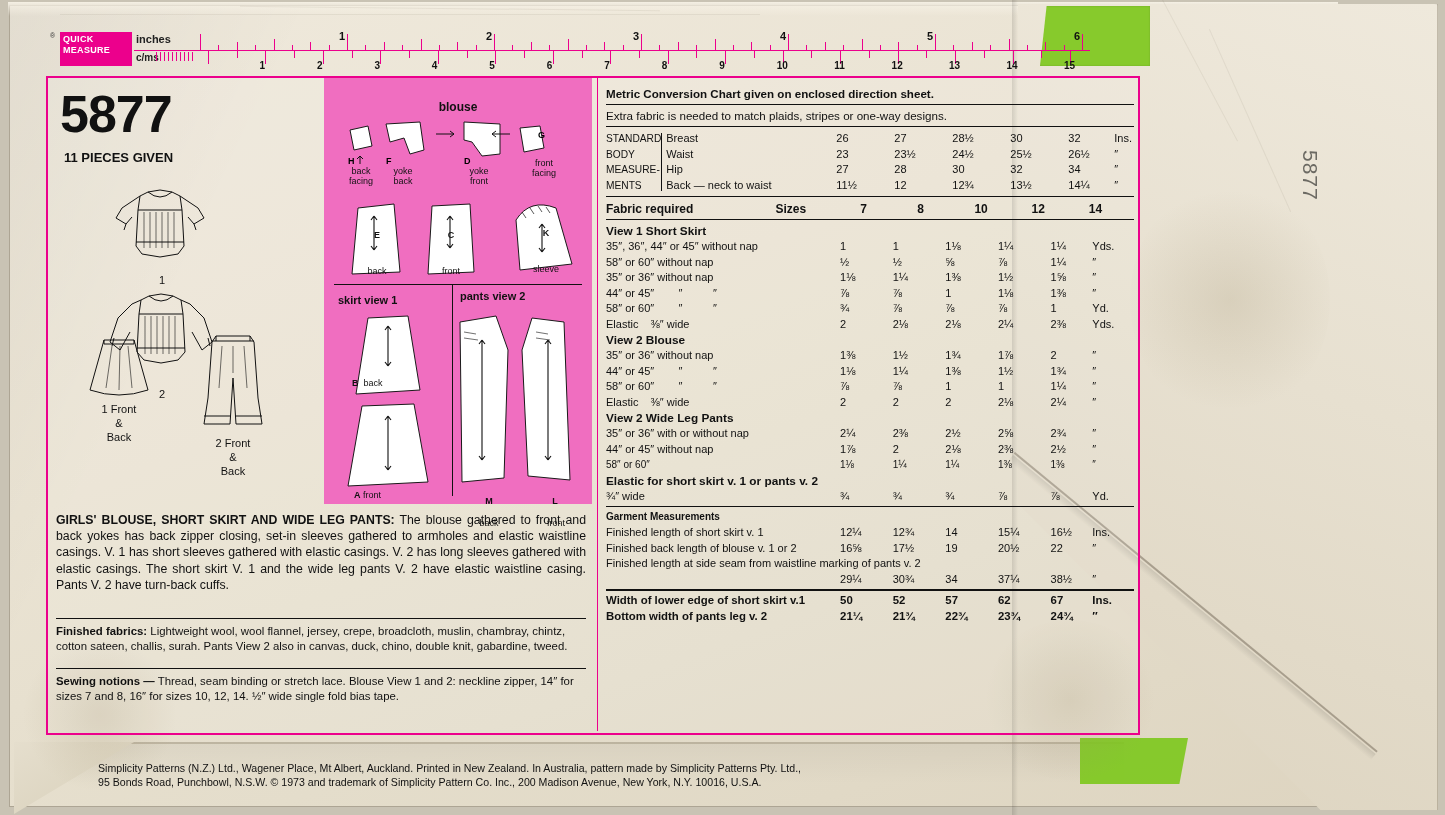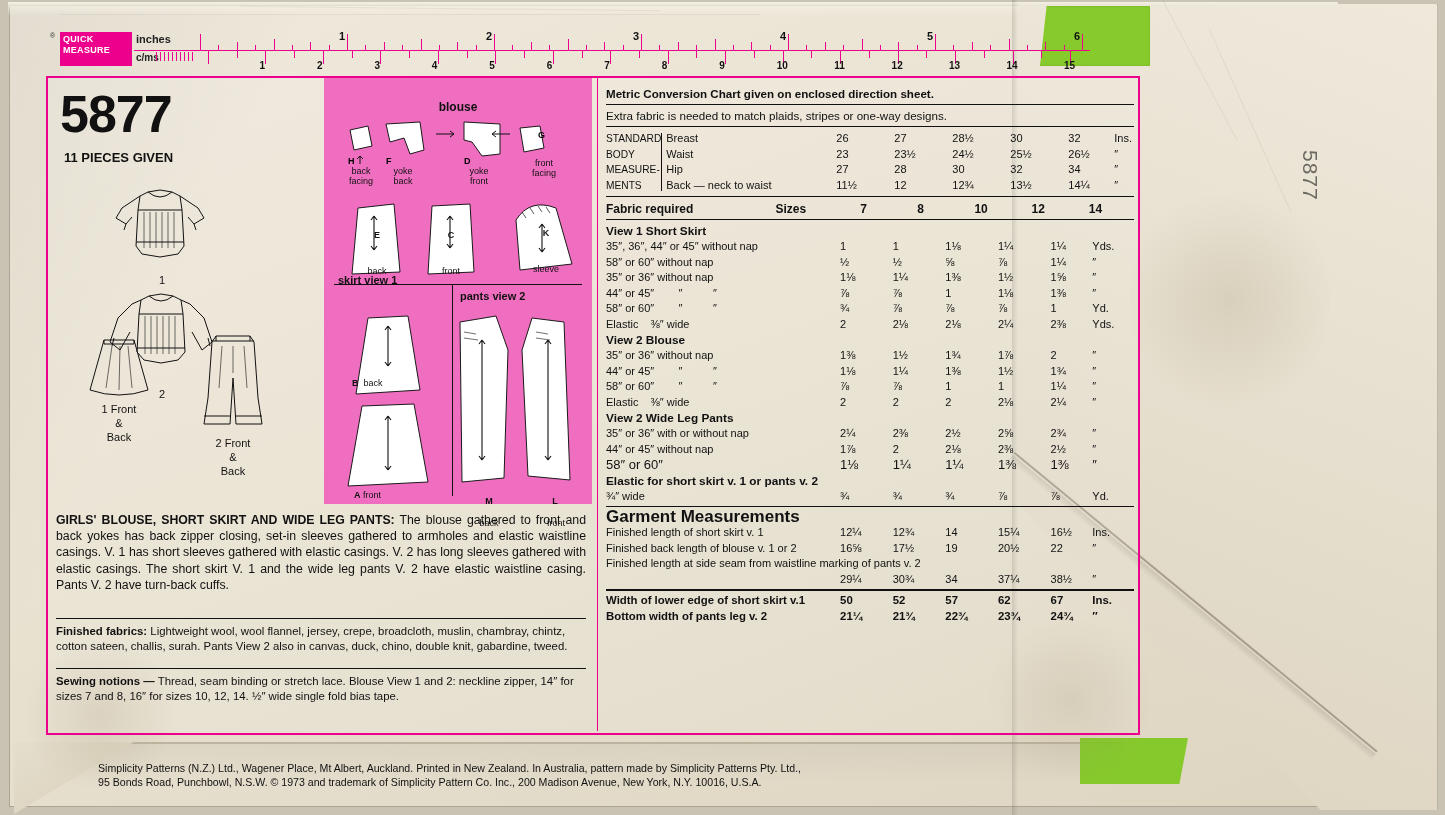--- a/index.html
+++ b/index.html
@@ -420,21 +420,21 @@
     </svg>
     <div class="plabel" style="left:28px;top:152px;width:50px;font-weight:bold;">E</div>
     <div class="plabel" style="left:28px;top:188px;width:50px;">back</div>
     <div class="plabel" style="left:104px;top:152px;width:46px;font-weight:bold;">C</div>
     <div class="plabel" style="left:104px;top:188px;width:46px;">front</div>
     <div class="plabel" style="left:196px;top:150px;width:52px;font-weight:bold;">K</div>
     <div class="plabel" style="left:194px;top:186px;width:56px;">sleeve</div>
 
     <div class="pdiv" style="left:10px;top:206px;width:248px;height:1px;"></div>
     <div class="pdiv" style="left:128px;top:206px;width:1px;height:212px;"></div>
-    <div class="subhead" style="left:14px;top:196px;">skirt  view 1</div>
+    <div class="subhead" style="left:14px;top:216px;">skirt  view 1</div>
     <div class="subhead" style="left:136px;top:212px;">pants  view 2</div>
 
     <svg width="128" height="190" viewBox="0 0 128 190" style="position:absolute;left:0;top:232px;">
       <g fill="#fff" stroke="#1a1a1a" stroke-width="1">
         <path d="M44 8 L84 6 L96 80 L32 84 Z"></path>
         <path d="M38 96 L90 94 L104 172 L24 176 Z"></path>
       </g>
       <g fill="none" stroke="#111" stroke-width="1.1">
         <path d="M64 16 L64 56 M64 16 L61 20 M64 16 L67 20 M64 56 L61 52 M64 56 L67 52"></path>
         <path d="M64 106 L64 160 M64 106 L61 110 M64 106 L67 110 M64 160 L61 156 M64 160 L67 156"></path>
@@ -514,25 +514,25 @@
         <div style="display: flex; font-size: 11px; font-weight: normal; line-height: 15.5px; white-space: pre;"><div style="width: 258px;">58″ or 60″        ″          ″</div><div style="width: 58px;">¾</div><div style="width: 58px;">⅞</div><div style="width: 58px;">⅞</div><div style="width: 58px;">⅞</div><div style="width: 46px;">1</div><div style="width: 46px; text-align: left;">Yd.</div></div>
         <div style="display: flex; font-size: 11px; font-weight: normal; line-height: 15.5px; white-space: pre;"><div style="width: 258px;">Elastic    ⅜″ wide</div><div style="width: 58px;">2</div><div style="width: 58px;">2⅛</div><div style="width: 58px;">2⅛</div><div style="width: 58px;">2¼</div><div style="width: 46px;">2⅜</div><div style="width: 46px; text-align: left;">Yds.</div></div>
         <div style="font-weight: bold; font-size: 11.8px; line-height: 16px;">View 2   Blouse</div>
         <div style="display: flex; font-size: 11px; font-weight: normal; line-height: 15.5px; white-space: pre;"><div style="width: 258px;">35″ or 36″ without nap</div><div style="width: 58px;">1⅜</div><div style="width: 58px;">1½</div><div style="width: 58px;">1¾</div><div style="width: 58px;">1⅞</div><div style="width: 46px;">2</div><div style="width: 46px; text-align: left;">″</div></div>
         <div style="display: flex; font-size: 11px; font-weight: normal; line-height: 15.5px; white-space: pre;"><div style="width: 258px;">44″ or 45″        ″          ″</div><div style="width: 58px;">1⅛</div><div style="width: 58px;">1¼</div><div style="width: 58px;">1⅜</div><div style="width: 58px;">1½</div><div style="width: 46px;">1¾</div><div style="width: 46px; text-align: left;">″</div></div>
         <div style="display: flex; font-size: 11px; font-weight: normal; line-height: 15.5px; white-space: pre;"><div style="width: 258px;">58″ or 60″        ″          ″</div><div style="width: 58px;">⅞</div><div style="width: 58px;">⅞</div><div style="width: 58px;">1</div><div style="width: 58px;">1</div><div style="width: 46px;">1¼</div><div style="width: 46px; text-align: left;">″</div></div>
         <div style="display: flex; font-size: 11px; font-weight: normal; line-height: 15.5px; white-space: pre;"><div style="width: 258px;">Elastic    ⅜″ wide</div><div style="width: 58px;">2</div><div style="width: 58px;">2</div><div style="width: 58px;">2</div><div style="width: 58px;">2⅛</div><div style="width: 46px;">2¼</div><div style="width: 46px; text-align: left;">″</div></div>
         <div style="font-weight: bold; font-size: 11.8px; line-height: 16px;">View 2   Wide Leg Pants</div>
         <div style="display: flex; font-size: 11px; font-weight: normal; line-height: 15.5px; white-space: pre;"><div style="width: 258px;">35″ or 36″ with or without nap</div><div style="width: 58px;">2¼</div><div style="width: 58px;">2⅜</div><div style="width: 58px;">2½</div><div style="width: 58px;">2⅝</div><div style="width: 46px;">2¾</div><div style="width: 46px; text-align: left;">″</div></div>
         <div style="display: flex; font-size: 11px; font-weight: normal; line-height: 15.5px; white-space: pre;"><div style="width: 258px;">44″ or 45″ without nap</div><div style="width: 58px;">1⅞</div><div style="width: 58px;">2</div><div style="width: 58px;">2⅛</div><div style="width: 58px;">2⅜</div><div style="width: 46px;">2½</div><div style="width: 46px; text-align: left;">″</div></div>
-        <div style="display: flex; font-size: 13px; font-weight: normal; line-height: 15.5px; white-space: pre;"><div style="width: 258px;">58″ or 60″</div><div style="width: 58px;">1⅛</div><div style="width: 58px;">1¼</div><div style="width: 58px;">1¼</div><div style="width: 58px;">1⅜</div><div style="width: 46px;">1⅜</div><div style="width: 46px; text-align: left;">″</div></div>
+        <div style="display: flex; font-size: 10px; font-weight: normal; line-height: 15.5px; white-space: pre;"><div style="width: 258px;">58″ or 60″</div><div style="width: 58px;">1⅛</div><div style="width: 58px;">1¼</div><div style="width: 58px;">1¼</div><div style="width: 58px;">1⅜</div><div style="width: 46px;">1⅜</div><div style="width: 46px; text-align: left;">″</div></div>
         <div style="font-weight: bold; font-size: 11.8px; line-height: 16px;">Elastic for short skirt v. 1 or pants v. 2</div>
         <div style="display: flex; font-size: 11px; font-weight: normal; line-height: 15.5px; white-space: pre;"><div style="width: 258px;">¾″ wide</div><div style="width: 58px;">¾</div><div style="width: 58px;">¾</div><div style="width: 58px;">¾</div><div style="width: 58px;">⅞</div><div style="width: 46px;">⅞</div><div style="width: 46px; text-align: left;">Yd.</div></div>
         <div class="line" style="margin-top: 2px; margin-bottom: 2px;"></div>
-        <div style="font-weight: bold; font-size: 17px; line-height: 16px;">Garment Measurements</div>
+        <div style="font-weight: bold; font-size: 10px; line-height: 16px;">Garment Measurements</div>
         <div style="display: flex; font-size: 11px; font-weight: normal; line-height: 15.5px; white-space: pre;"><div style="width: 258px;">Finished length of short skirt v. 1</div><div style="width: 58px;">12¼</div><div style="width: 58px;">12¾</div><div style="width: 58px;">14</div><div style="width: 58px;">15¼</div><div style="width: 46px;">16½</div><div style="width: 46px; text-align: left;">Ins.</div></div>
         <div style="display: flex; font-size: 11px; font-weight: normal; line-height: 15.5px; white-space: pre;"><div style="width: 258px;">Finished back length of blouse v. 1 or 2</div><div style="width: 58px;">16⅝</div><div style="width: 58px;">17½</div><div style="width: 58px;">19</div><div style="width: 58px;">20½</div><div style="width: 46px;">22</div><div style="width: 46px; text-align: left;">″</div></div>
         <div style="display: flex; font-size: 11px; font-weight: normal; line-height: 15.5px; white-space: pre;"><div style="width: 258px;">Finished length at side seam from waistline marking of pants v. 2</div><div style="width: 58px;"></div><div style="width: 58px;"></div><div style="width: 58px;"></div><div style="width: 58px;"></div><div style="width: 46px;"></div><div style="width: 46px; text-align: left;"></div></div>
         <div style="display: flex; font-size: 11px; font-weight: normal; line-height: 15.5px; white-space: pre;"><div style="width: 258px;"></div><div style="width: 58px;">29¼</div><div style="width: 58px;">30¾</div><div style="width: 58px;">34</div><div style="width: 58px;">37¼</div><div style="width: 46px;">38½</div><div style="width: 46px; text-align: left;">″</div></div>
         <div class="thick" style="margin-top: 2px; margin-bottom: 2px;"></div>
         <div style="display: flex; font-size: 11.4px; font-weight: bold; line-height: 15.5px; white-space: pre;"><div style="width: 258px;">Width of lower edge of short skirt v.1</div><div style="width: 58px;">50</div><div style="width: 58px;">52</div><div style="width: 58px;">57</div><div style="width: 58px;">62</div><div style="width: 46px;">67</div><div style="width: 46px; text-align: left;">Ins.</div></div>
         <div style="display: flex; font-size: 11.4px; font-weight: bold; line-height: 15.5px; white-space: pre;"><div style="width: 258px;">Bottom width of pants leg v. 2</div><div style="width: 58px;">21¼</div><div style="width: 58px;">21¾</div><div style="width: 58px;">22¾</div><div style="width: 58px;">23¾</div><div style="width: 46px;">24¾</div><div style="width: 46px; text-align: left;">″</div></div>
       </div>
   </div>
 

